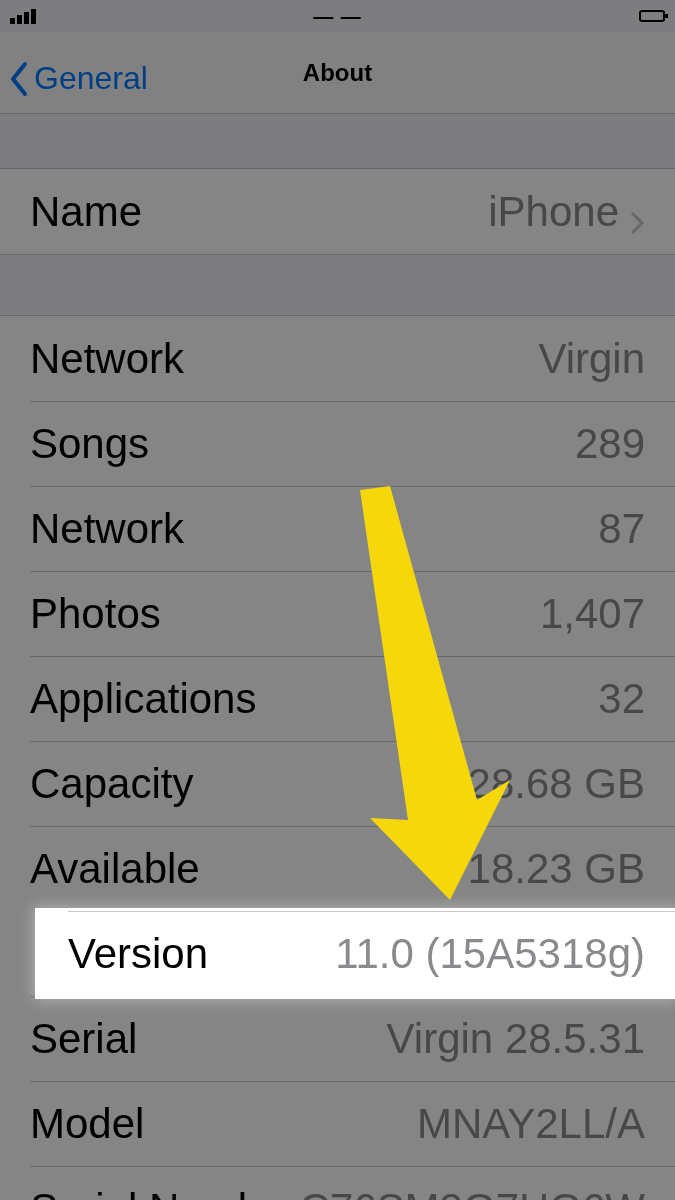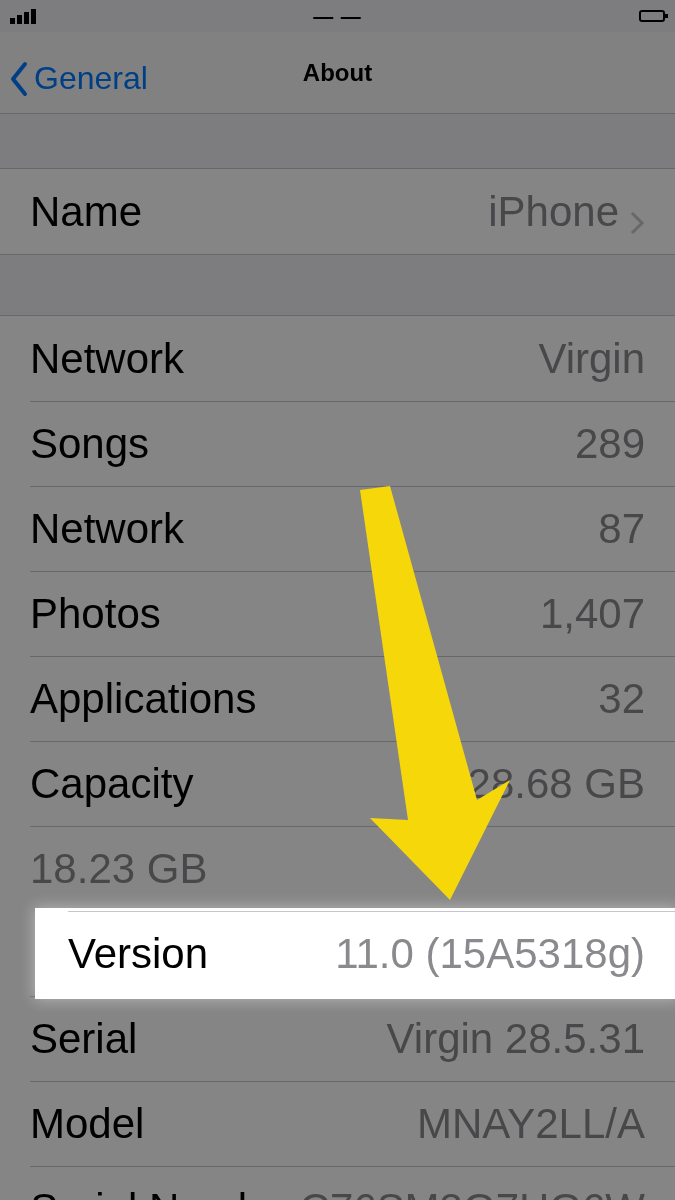--- a/index.html
+++ b/index.html
@@ -198,20 +198,21 @@
         <span>32</span>
       </span>
     </div>
     <div class="cell">
       <span class="label">Capacity</span>
       <span class="value">
         <span>28.68 GB</span>
       </span>
     </div>
     <div class="cell">
+      <span class="label">Available</span>
       <span class="value">
         <span>18.23 GB</span>
       </span>
     </div>
     <div class="cell highlighted">
       <span class="label">Version</span>
       <span class="value">
         <span>11.0 (15A5318g)</span>
       </span>
     </div>

